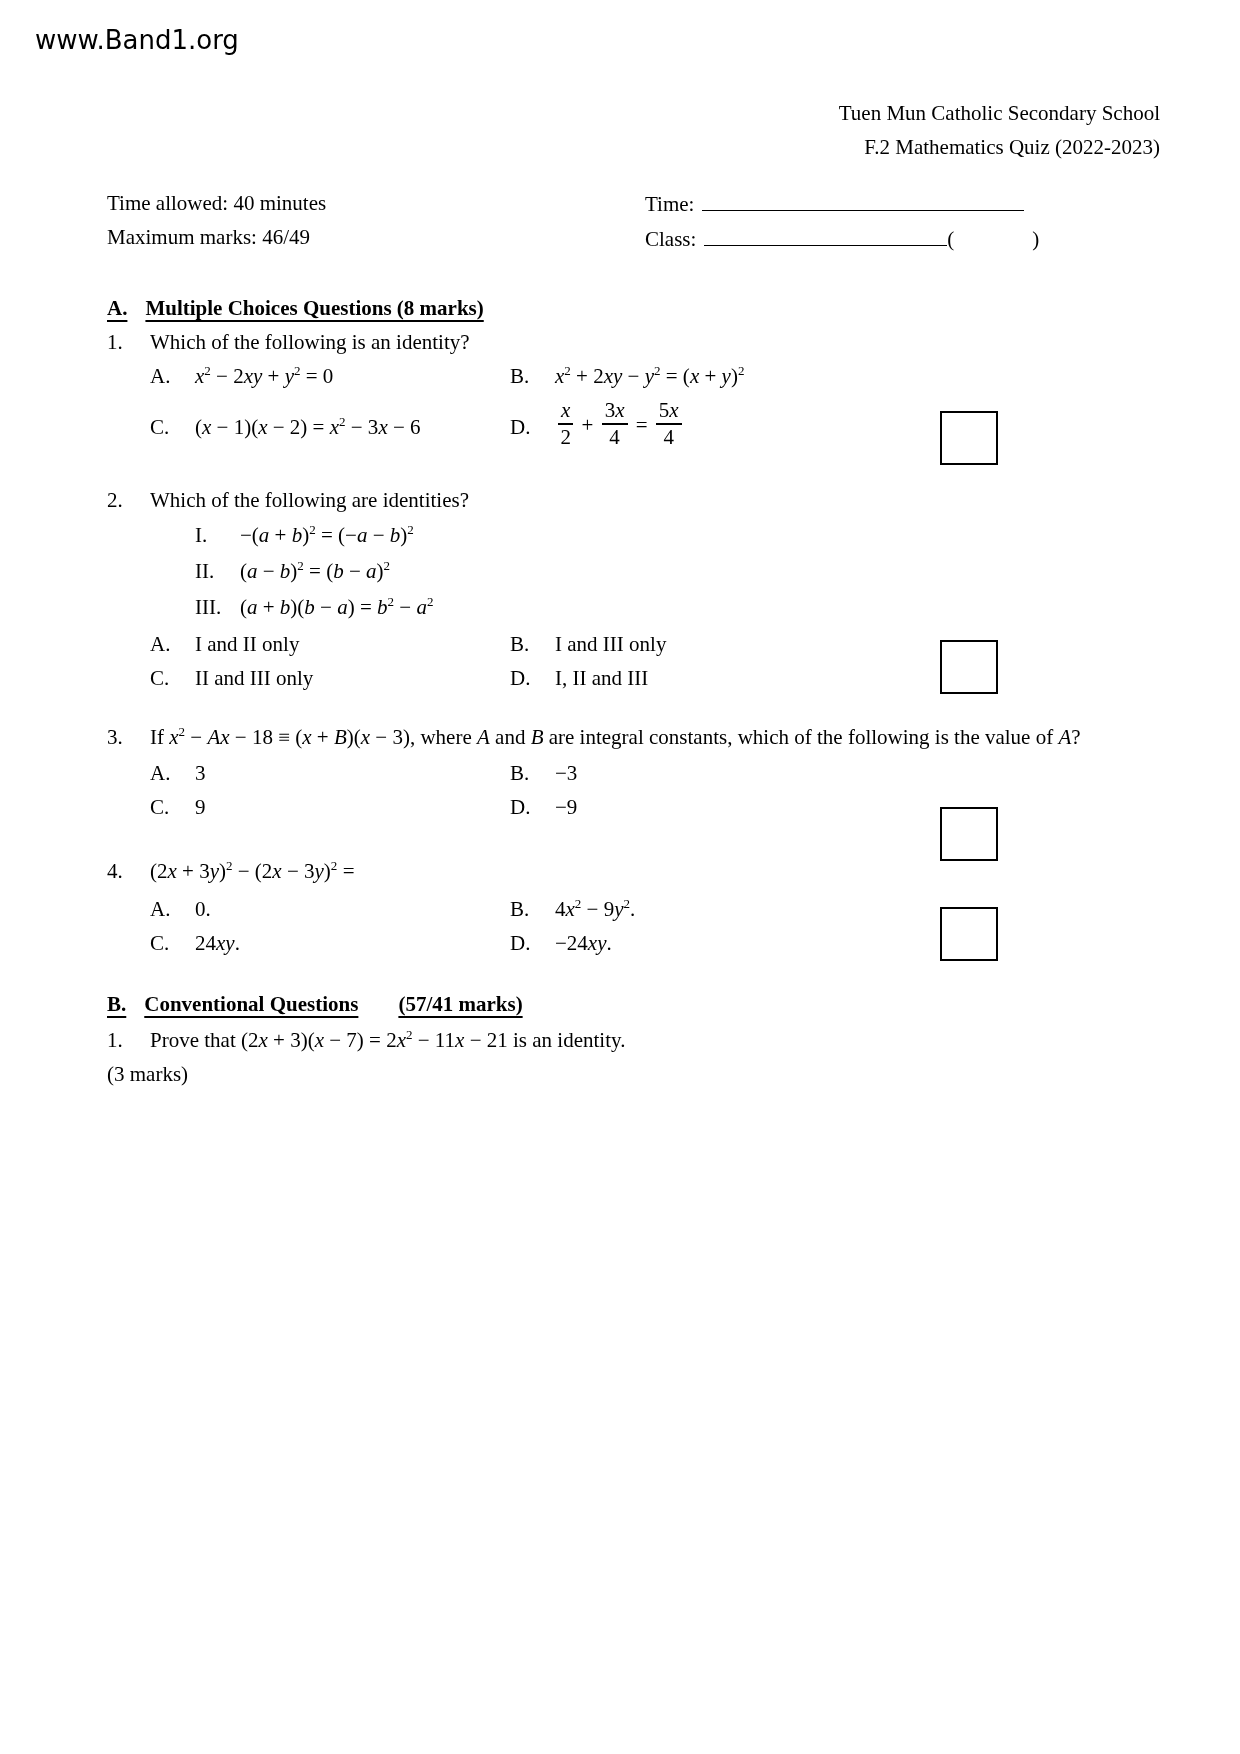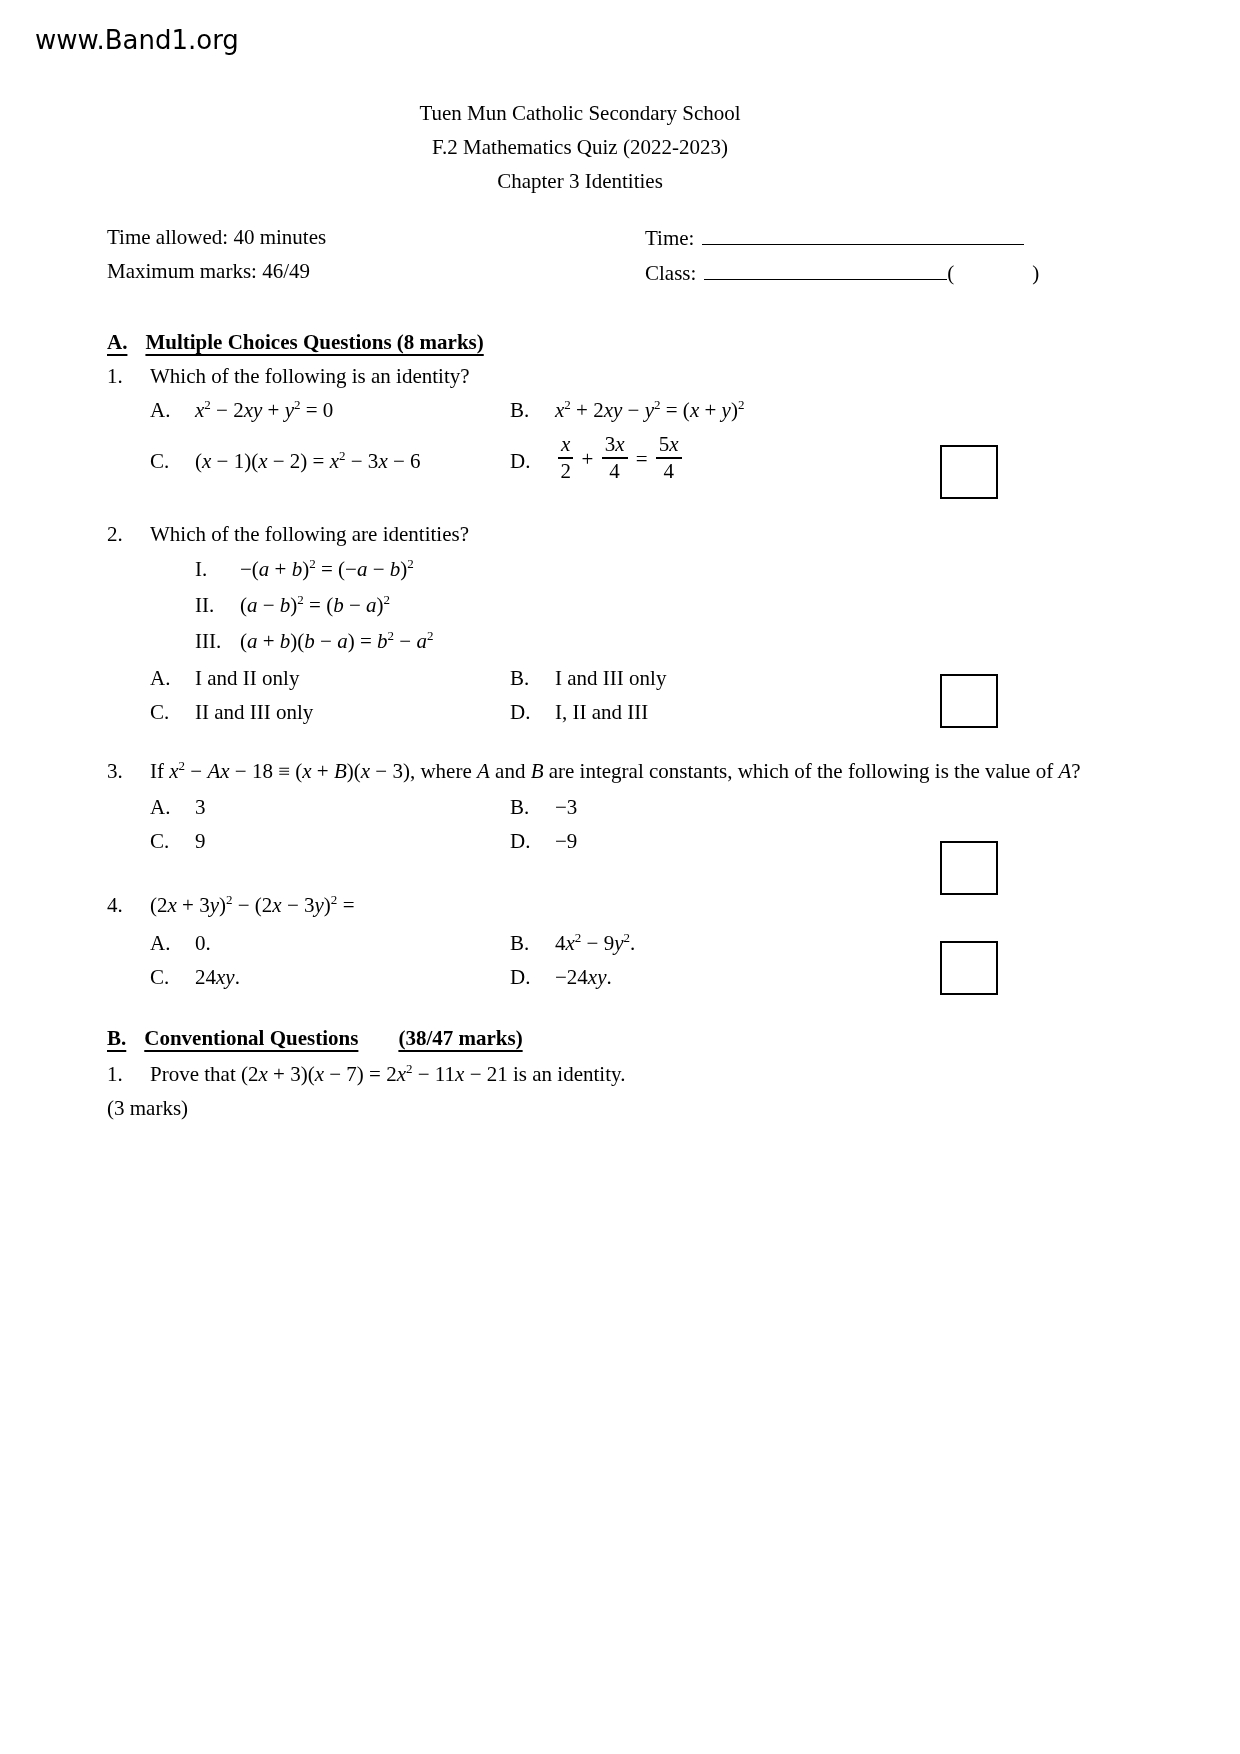--- a/index.html
+++ b/index.html
@@ -4,21 +4,21 @@
 <style>
   html,body{margin:0;padding:0;background:#ffffff;}
   .page{
     position:relative;width:1240px;height:1430px;background:#fff;color:#000;
     font-family:"Liberation Serif",serif;font-size:21px;line-height:34px;overflow:hidden;border-radius:30px;
   }
   .watermark{
     position:absolute;top:24px;left:35px;
     font-family:"DejaVu Sans",sans-serif;font-size:26px;line-height:32px;
   }
-  .header{padding-top:96px;padding-right:80px;text-align:center;}
+  .header{padding-top:96px;padding-right:80px;text-align:right;}
   .content{padding-left:107px;padding-right:110px;}
   .info{display:flex;margin-top:22px;}
   .info-left{width:538px;}
   .info-right{flex:1;}
   .info-row{white-space:nowrap;}
   .uline{display:inline-block;border-bottom:1.5px solid #000;height:24px;vertical-align:baseline;}
   .uline-name{width:322px;margin-left:8px;}
   .uline-class{width:243px;margin-left:8px;}
   .paren-gap{display:inline-block;width:78px;}
 
@@ -77,21 +77,20 @@
 </head>
 <body>
 
 <div class="page">
 
   <div class="watermark">www.Band1.org</div>
 
   <div class="header">
     <div>Tuen Mun Catholic Secondary School</div>
     <div>F.2 Mathematics Quiz (2022-2023)</div>
-    <div>Chapter 3 Identities</div>
   </div>
 
   <div class="content">
 
     <div class="info">
       <div class="info-left">
         <div class="info-row">Time allowed: 40 minutes</div>
         <div class="info-row">Maximum marks: 46/49</div>
       </div>
       <div class="info-right">
@@ -236,21 +235,21 @@
           <div class="opt second">
             <span class="olabel">D.</span>
             <span class="otext">−24<i>xy</i>.</span>
           </div>
         </div>
       </div>
       <div class="ansbox box-q4"></div>
     </div>
 
     <div class="sec-heading sec-b">
-      <span class="hl sec-label">B.</span><span class="hl">Conventional Questions</span><span class="hl sec-marks">(38/47 marks)</span>
+      <span class="hl sec-label">B.</span><span class="hl">Conventional Questions</span><span class="hl sec-marks">(57/41 marks)</span>
     </div>
 
     <div class="question bq1">
       <div class="qline">
         <span class="qnum">1.</span>
         <span class="qtext">Prove that (2<i>x</i> + 3)(<i>x</i> − 7) = 2<i>x</i><sup>2</sup> − 11<i>x</i> − 21 is an identity.</span>
       </div>
       <div class="marks-note">(3 marks)</div>
     </div>
 

